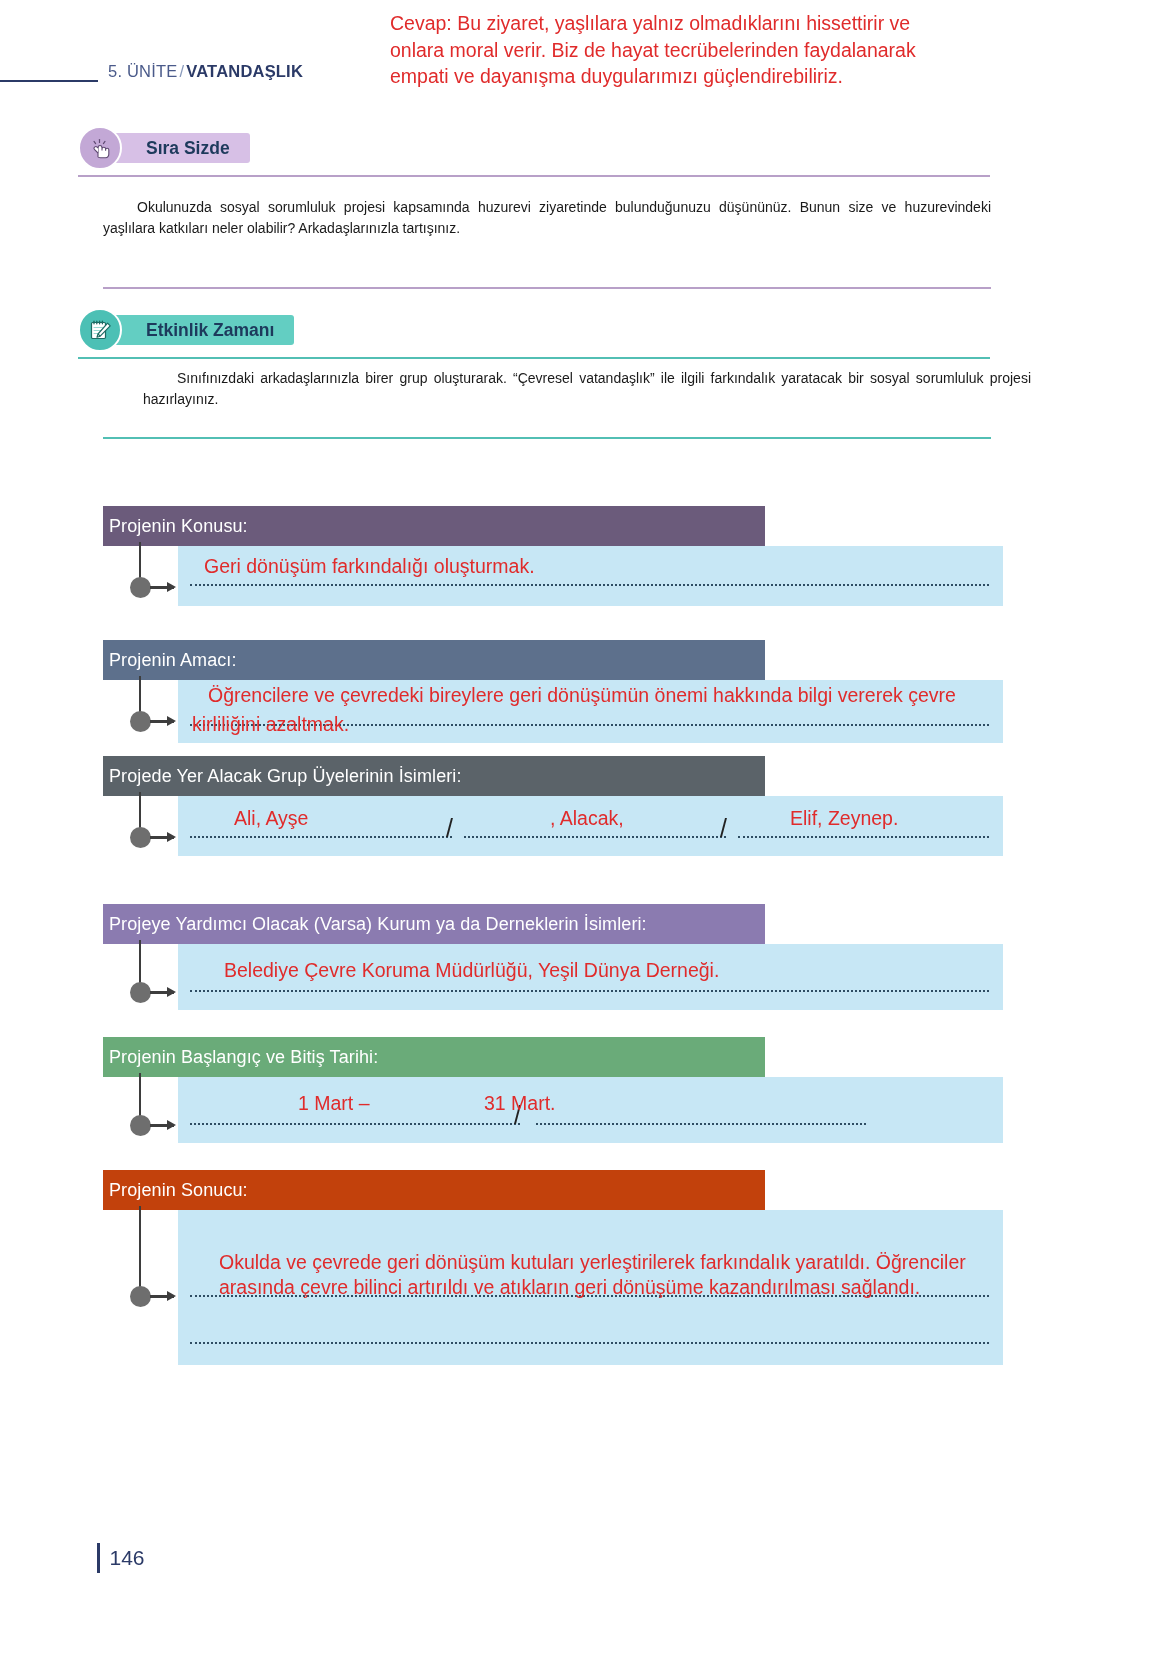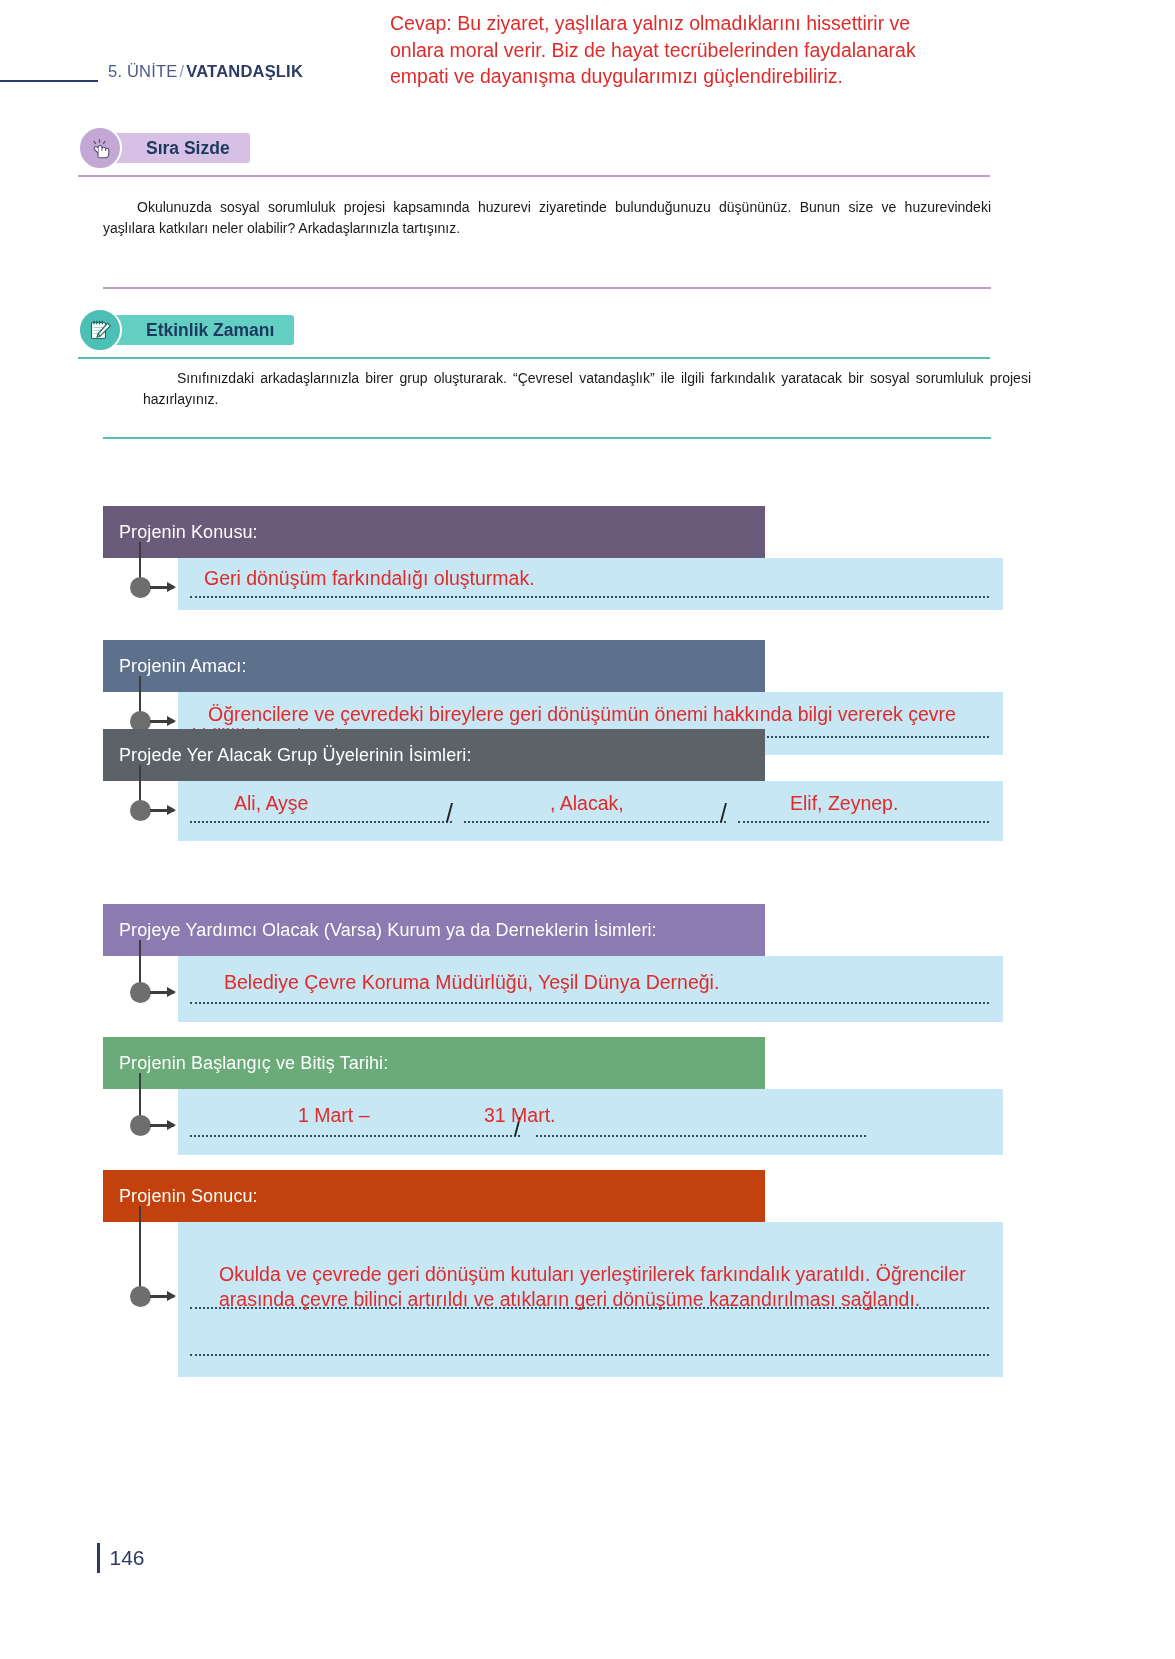--- a/index.html
+++ b/index.html
@@ -105,24 +105,24 @@
     text-align: justify;
     color: #1a1a1a;
   }
   .body-text .indent { display: inline-block; width: 34px; }
 
   
   .field { position: absolute; left: 103px; width: 900px; }
 
   .field-header {
     width: 662px;
-    height: 52px;
+    height: 40px;
     display: flex;
     align-items: center;
-    padding-left: 16px;
+    padding-left: 6px;
     color: #ffffff;
     font-size: 18px;
     letter-spacing: 0.1px;
     white-space: nowrap;
   }
 
   .field-body {
     position: relative;
     margin-left: 75px;
     width: 825px;
@@ -278,41 +278,41 @@
 <div class="body-text" style="top:368px; left:103px; width:888px;margin-left:40px;"><span class="indent"></span><span>Sınıfınızdaki arkadaşlarınızla birer grup oluşturarak. “Çevresel vatandaşlık” ile ilgili farkındalık yaratacak bir sosyal sorumluluk projesi hazırlayınız.</span></div>
 <div class="divider-teal" style="top:437px; left:103px; width:888px;"></div>
 
 <div class="field" style="top:506px;">
   <div class="field-header" style="background:#6b5b7b;">Projenin Konusu:</div>
   <div class="connector">
     <div class="vline" style="height:45px;"></div>
     <div class="dot" style="top:35px;"></div>
     <div class="arrow" style="top:44px;"></div>
   </div>
-  <div class="field-body" style="height:52px;">
+  <div class="field-body" style="height:60px;">
     <div class="dotline" style="top:38px;"></div>
     <div class="ink" style="left:26px; top:8px;">Geri dönüşüm farkındalığı oluşturmak.</div>
   </div>
 </div>
 
 <div class="field" style="top:640px;">
   <div class="field-header" style="background:#5d708c;">Projenin Amacı:</div>
   <div class="connector">
     <div class="vline" style="height:45px;"></div>
     <div class="dot" style="top:35px;"></div>
     <div class="arrow" style="top:44px;"></div>
   </div>
   <div class="field-body" style="height:63px;">
     <div class="dotline" style="top:44px;"></div>
-    <div class="ink" style="left:30px; top:10px;text-align:right;">Öğrencilere ve çevredeki bireylere geri dönüşümün önemi hakkında bilgi vererek çevre</div>
+    <div class="ink" style="left:30px; top:3px;text-align:right;">Öğrencilere ve çevredeki bireylere geri dönüşümün önemi hakkında bilgi vererek çevre</div>
     <div class="ink" style="left:14px; top:32px;">kirliliğini azaltmak.</div>
   </div>
 </div>
 
-<div class="field" style="top:729px;text-align:right;">
+<div class="field" style="top:756px;text-align:right;">
   <div class="field-header" style="background:#5b6369;">Projede Yer Alacak Grup Üyelerinin İsimleri:</div>
   <div class="connector">
     <div class="vline" style="height:45px;"></div>
     <div class="dot" style="top:35px;"></div>
     <div class="arrow" style="top:44px;"></div>
   </div>
   <div class="field-body" style="height:60px;">
     <div class="dotline third-1" style="top:40px;"></div>
     <div class="dotline third-2" style="top:40px;"></div>
     <div class="dotline third-3" style="top:40px;"></div>

